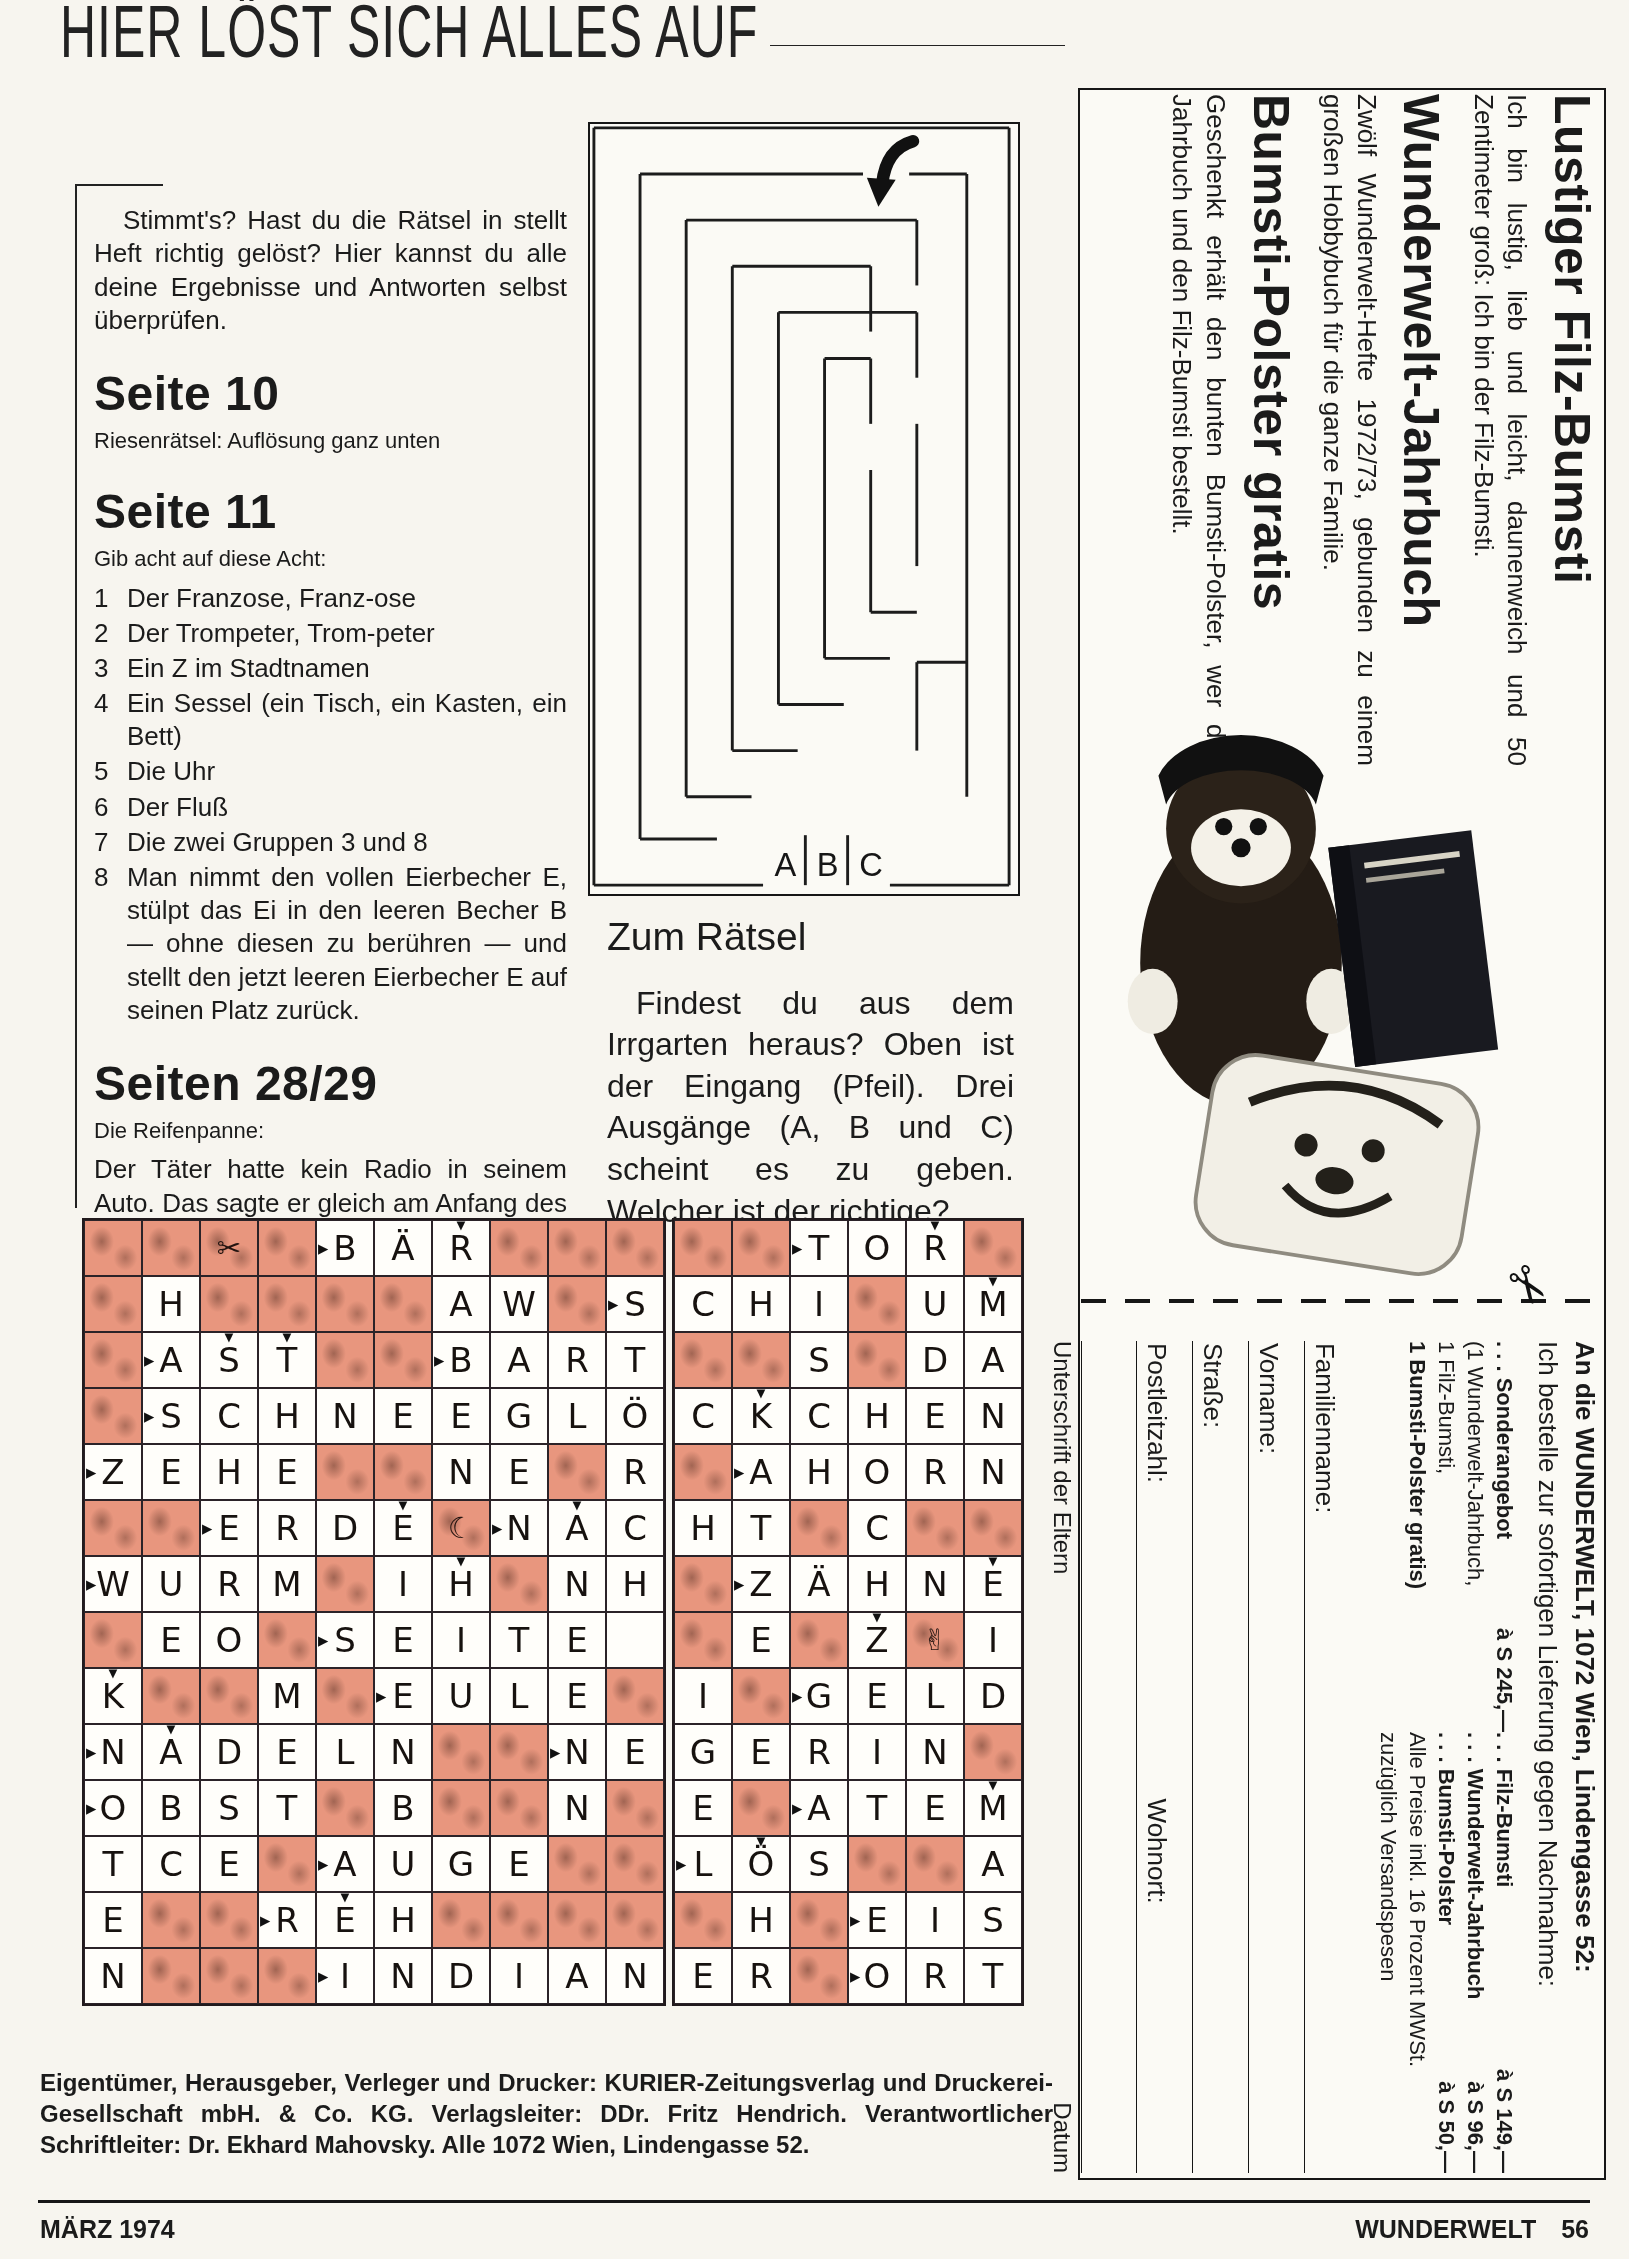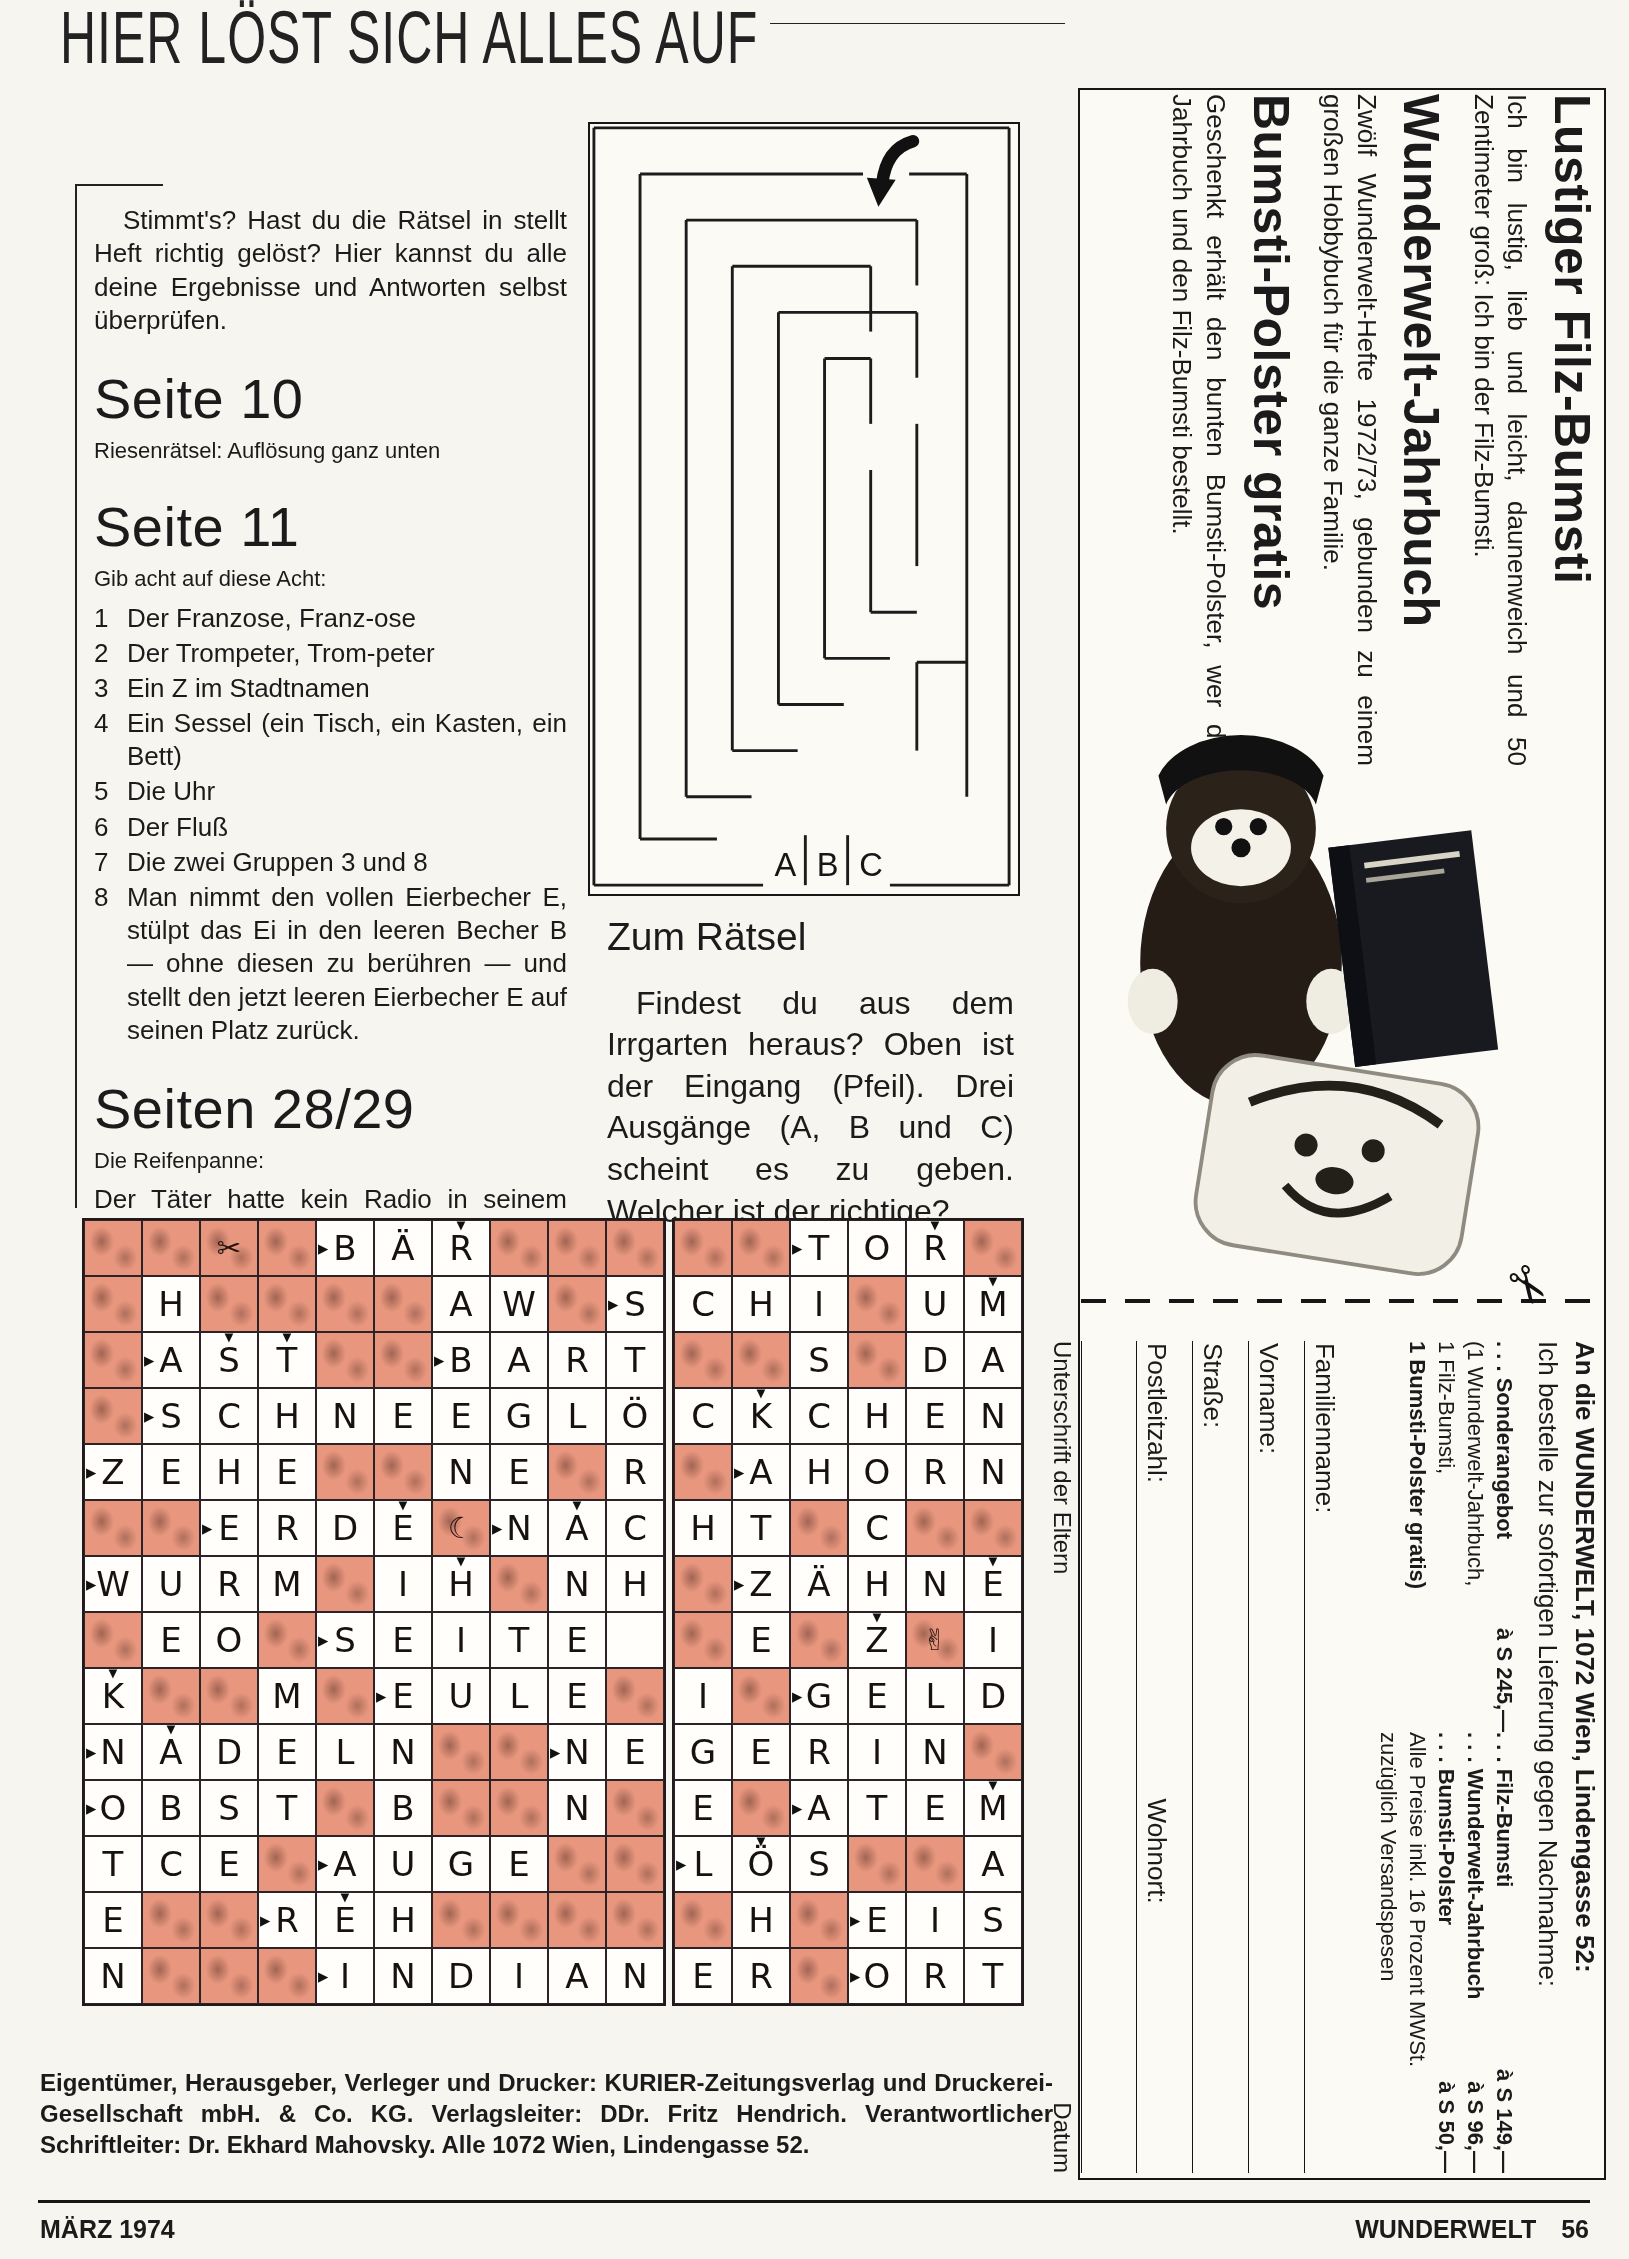--- a/index.html
+++ b/index.html
@@ -2,33 +2,33 @@
 <html><head>
 <meta charset="utf-8">
 <style>
   html,body{margin:0;padding:0;}
   body{
     width:1629px;height:2260px;position:relative;overflow:hidden;
     background:#f7f5ef;color:#1b1b1b;
     font-family:"Liberation Sans","DejaVu Sans",sans-serif;
   }
   
-  .masthead{position:absolute;left:60px;top:23px;width:1005px;display:flex;align-items:flex-start;}
+  .masthead{position:absolute;left:60px;top:17px;width:1005px;display:flex;align-items:center;}
   .masthead .t{
     font-size:50px;letter-spacing:1px;font-weight:400;color:#222;
     transform:scaleY(1.5);transform-origin:left bottom;white-space:nowrap;
   }
   .masthead .rule{flex:1;height:0;border-bottom:1.9px solid #222;margin-left:11.5px;margin-bottom:1.9px;}
   
   .lbracket-v{position:absolute;left:75px;top:184px;width:1.9px;height:1024px;background:#222;}
   .lbracket-h{position:absolute;left:75px;top:184px;width:88px;height:1.9px;background:#222;}
   .leftcol{position:absolute;left:94px;top:204px;width:473px;}
   .leftcol p{margin:0;font-size:26px;line-height:1.28;text-align:justify;}
   .leftcol p.indent{text-indent:29px;}
-  .leftcol h2{margin:29px 0 5.8px 0;font-size:56px;font-weight:400;letter-spacing:0.5px;}
+  .leftcol h2{margin:29px 0 5.8px 0;font-size:48px;font-weight:700;letter-spacing:0.5px;}
   .sub{font-size:22px;line-height:1.3;margin:1.9px 0 7.7px 0;}
   ol.clues{list-style:none;margin:5.8px 0 0 0;padding:0;}
   ol.clues li{display:flex;font-size:26px;line-height:1.28;margin:0 0 1.9px 0;}
   ol.clues li .num{width:33px;flex:none;}
   ol.clues li .txt{flex:1;text-align:justify;}
   
   .mazebox{position:absolute;left:588px;top:122px;width:428px;height:770px;border:2.9px solid #161616;background:#fbfaf5;}
   .mazebox svg{display:block;}
   
   .nut{position:absolute;left:607px;top:913px;width:407px;}

